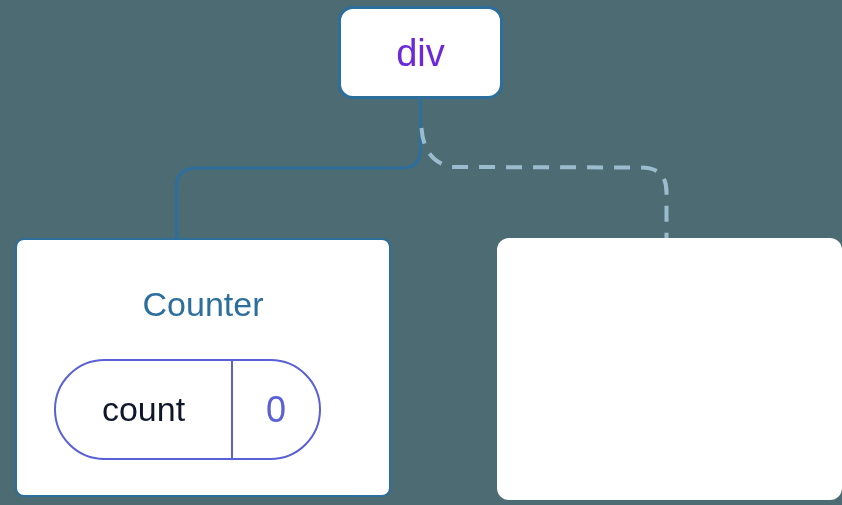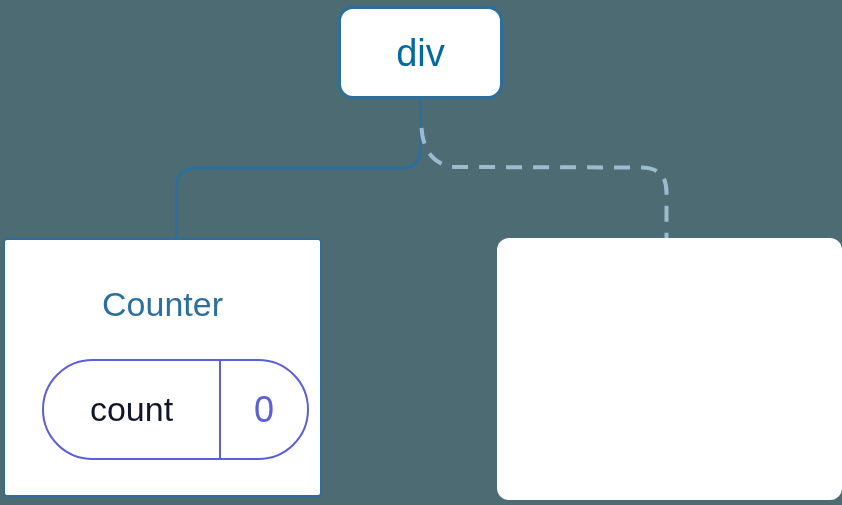--- a/index.html
+++ b/index.html
@@ -10,25 +10,25 @@
   
   .node{
     position:absolute; background:#ffffff; box-sizing:border-box;
   }
   #root-node{
     left:338px; top:6px; width:165px; height:93px;
     border:3px solid #2D6F9C; border-radius:15px;
     display:flex; align-items:center; justify-content:center;
   }
   #root-node .node-label{
-    color:#0369a1; font-size:38px; font-weight:500; line-height:1;
+    color:#6d28d9; font-size:38px; font-weight:500; line-height:1;
   }
   #counter-card{
-    left:3px; top:238px; width:319px; height:259px;
-    border:2.5px solid #2D6F9C; border-radius:4px;
+    left:15px; top:238px; width:376px; height:259px;
+    border:2.5px solid #2D6F9C; border-radius:9px;
   }
   #counter-card .card-title{
     position:absolute; top:46px; left:0; width:100%;
     text-align:center; color:#2D6F9C; font-size:34px; font-weight:500; line-height:1.1;
   }
   #removed-card{
     left:497px; top:238px; width:345px; height:262px;
     border:none; border-radius:12px;
   }
   

